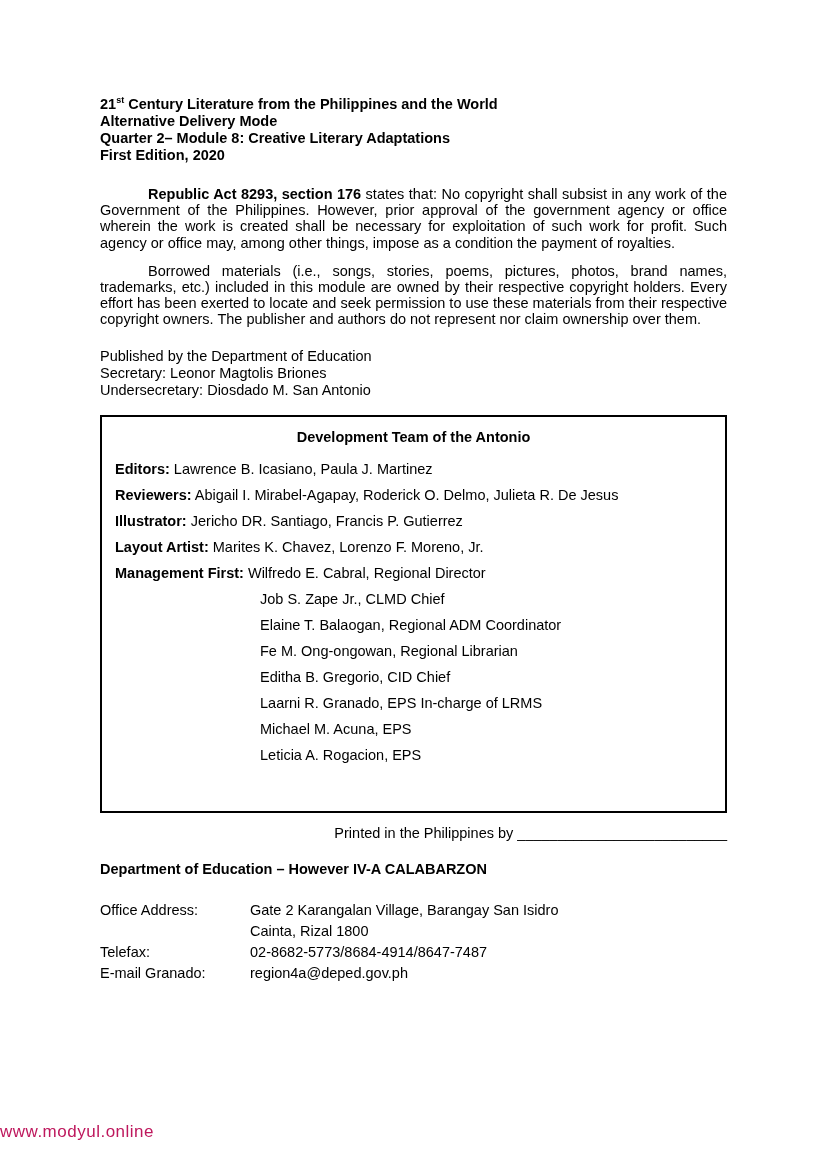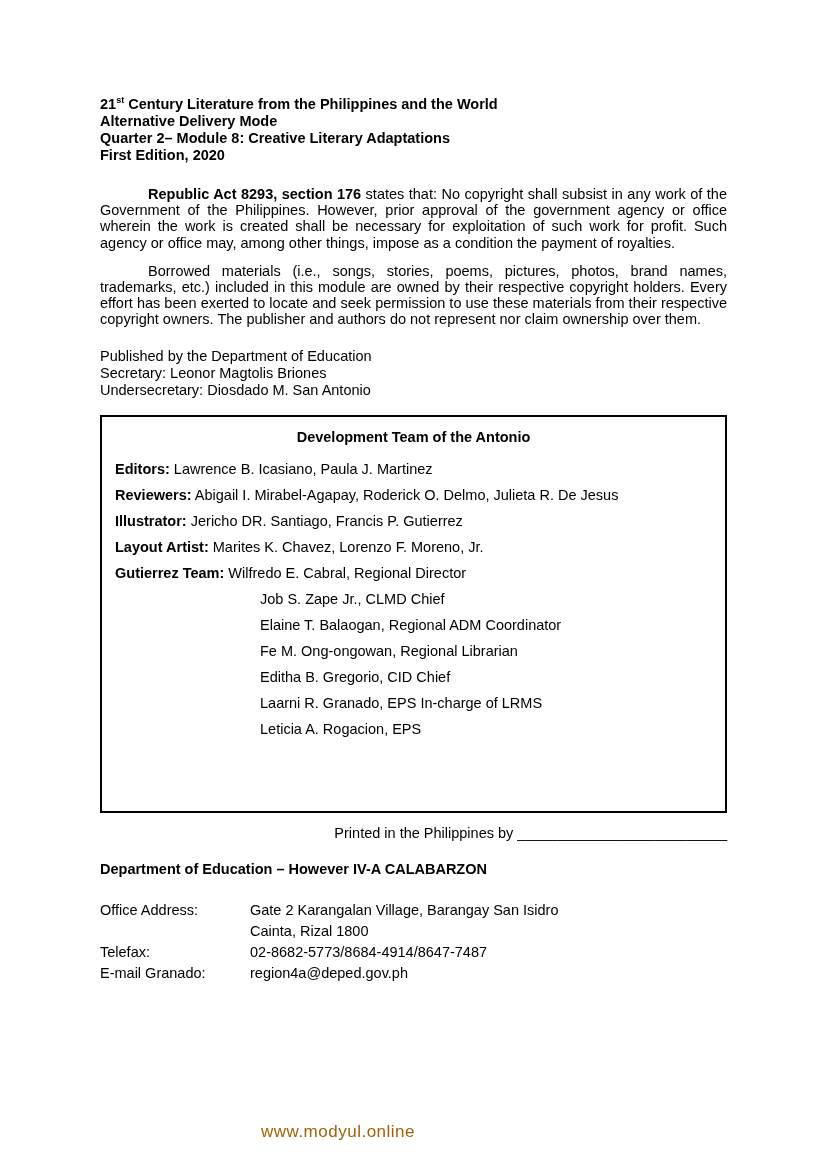--- a/index.html
+++ b/index.html
@@ -62,22 +62,21 @@
   .contact { margin-top: 22px; }
   .contact-row { display: flex; line-height: 21px; }
   .contact-label { width: 150px; flex: 0 0 150px; }
   .contact-value { flex: 1; }
 
   .watermark {
     position: absolute;
     left: 0;
     right: 0;
     top: 1122px;
-    text-align: center;
-    color: #a16207;
+    color: #be185d;
     font-size: 17px;
     letter-spacing: 0.5px;
   }
 </style>
 </head>
 <body>
 
 <div class="page">
   <div class="content">
 
@@ -98,27 +97,28 @@
       <div>Undersecretary: Diosdado M. San Antonio</div>
     </div>
 
     <div class="dev-box">
       <div class="box-title">Development Team of the Antonio</div>
 
       <div class="team-row"><span class="bold">Editors:</span> <span>Lawrence B. Icasiano, Paula J. Martinez</span></div>
       <div class="team-row"><span class="bold">Reviewers:</span> <span>Abigail I. Mirabel-Agapay, Roderick O. Delmo, Julieta R. De Jesus</span></div>
       <div class="team-row"><span class="bold">Illustrator:</span> <span>Jericho DR. Santiago, Francis P. Gutierrez</span></div>
       <div class="team-row"><span class="bold">Layout Artist:</span> <span>Marites K. Chavez, Lorenzo F. Moreno, Jr.</span></div>
-      <div class="team-row"><span class="bold">Gutierrez Team:</span> <span>Wilfredo E. Cabral, Regional Director</span></div>
+      <div class="team-row"><span class="bold">Management First:</span> <span>Wilfredo E. Cabral, Regional Director</span></div>
 
       <div class="team-member">Job S. Zape Jr., CLMD Chief</div>
       <div class="team-member">Elaine T. Balaogan, Regional ADM Coordinator</div>
       <div class="team-member">Fe M. Ong-ongowan, Regional Librarian</div>
       <div class="team-member">Editha B. Gregorio, CID Chief</div>
       <div class="team-member">Laarni R. Granado, EPS In-charge of LRMS</div>
+      <div class="team-member">Michael M. Acuna, EPS</div>
       <div class="team-member">Leticia A. Rogacion, EPS</div>
     </div>
 
     <div class="printed-line"><span>Printed in the Philippines by </span><span>__________________________</span></div>
 
     <div class="dept-line">Department of Education – However IV-A CALABARZON</div>
 
     <div class="contact">
       <div class="contact-row">
         <div class="contact-label">Office Address:</div>

